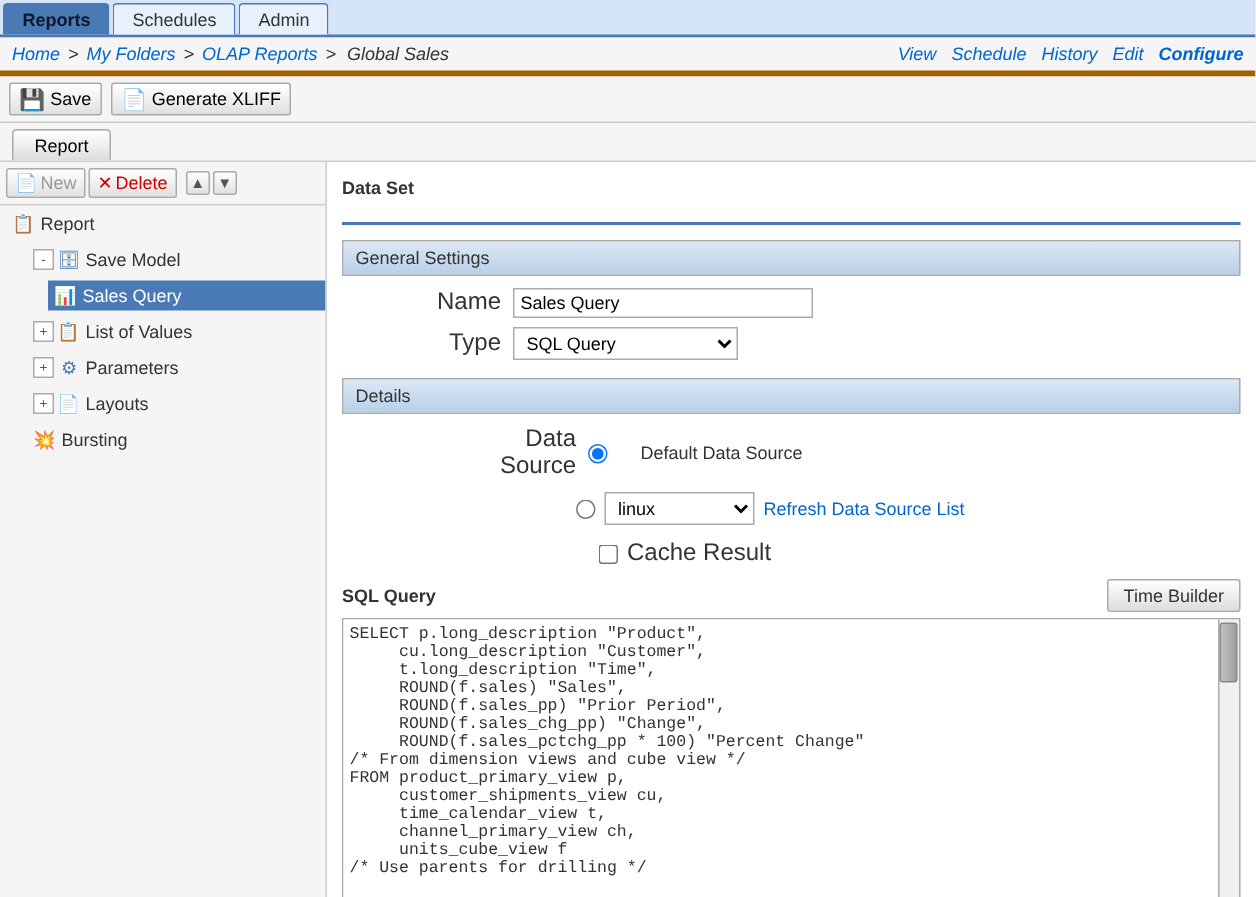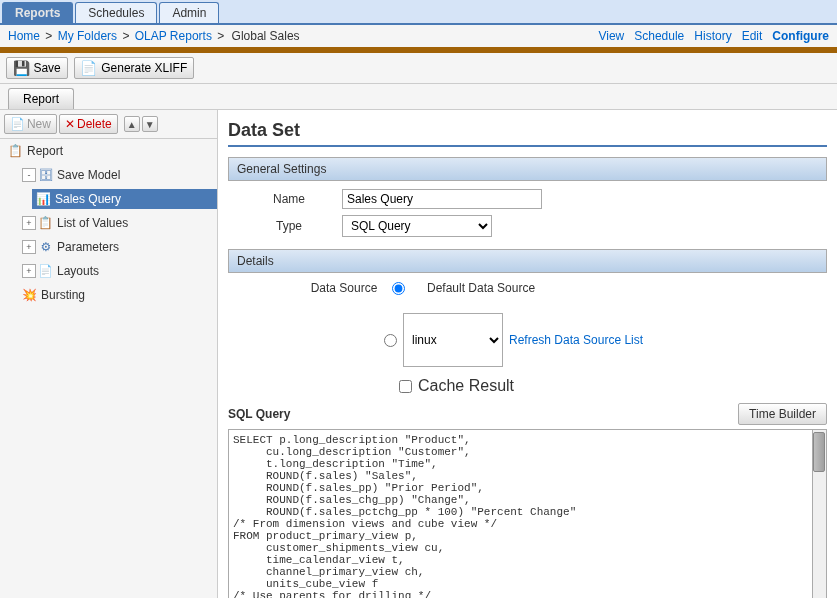--- a/index.html
+++ b/index.html
@@ -1,24 +1,24 @@
 <!DOCTYPE html>
 <html><head>
   <meta charset="utf-8">
   <style>
     * { box-sizing: border-box; margin: 0; padding: 0; font-family: Arial, sans-serif; font-size: 12px; }
     body { background: #f0f0f0; width: 837px; height: 598px; overflow: hidden; }
 
     
     .top-tabs { display: flex; align-items: flex-end; background: #d6e4f7; border-bottom: 2px solid #4a7ab5; padding-left: 2px; padding-top: 2px; }
     .top-tab { padding: 3px 12px; border: 1px solid #4a7ab5; border-bottom: none; cursor: pointer; background: #e8f0fb; color: #333; margin-right: 2px; border-radius: 3px 3px 0 0; }
-    .top-tab.active { background: #4a7ab5; color: #e5e5e5; font-weight: bold; }
-
-    
-    .breadcrumb-bar { display: flex; justify-content: space-between; align-items: center; padding: 4px 8px; background: #f5f5f5; border-bottom: 6px solid #a16207; }
+    .top-tab.active { background: #4a7ab5; color: #0f172a; font-weight: bold; }
+
+    
+    .breadcrumb-bar { display: flex; justify-content: space-between; align-items: center; padding: 4px 8px; background: #f5f5f5; border-bottom: 4px solid #a16207; font-style: italic; }
     .breadcrumb { color: #333; }
     .breadcrumb a { color: #0066cc; text-decoration: none; }
     .breadcrumb span { color: #333; margin: 0 2px; }
     .nav-actions { display: flex; gap: 10px; }
     .nav-actions a { color: #0066cc; text-decoration: none; font-size: 12px; }
 
     
     .toolbar { display: flex; align-items: center; padding: 4px 6px; background: #f5f5f5; border-bottom: 1px solid #ccc; gap: 6px; }
     .toolbar-btn { display: flex; align-items: center; gap: 3px; padding: 2px 6px; border: 1px solid #aaa; background: linear-gradient(to bottom, #fff, #e0e0e0); cursor: pointer; border-radius: 2px; font-size: 11px; }
     .icon-save { color: #4a7ab5; font-size: 14px; }
@@ -51,31 +51,31 @@
     .icon-report { color: #4a7ab5; }
     .icon-dm { color: #4a7ab5; }
     .icon-ds { color: #4a7ab5; }
     .icon-lov { color: #4a7ab5; }
     .icon-params { color: #4a7ab5; }
     .icon-layouts { color: #4a7ab5; }
     .icon-bursting { color: #4a7ab5; }
 
     
     .content { flex: 1; padding: 10px; background: white; overflow-y: auto; }
-    .section-title { font-size: 18px; font-weight: bold; color: #333; border-bottom: 2px solid #4a7ab5; padding-bottom: 4px; margin-bottom: 10px; }
+    .section-title { font-size: 12px; font-weight: bold; color: #333; border-bottom: 2px solid #4a7ab5; padding-bottom: 16px; margin-bottom: 10px; }
     .subsection { margin-bottom: 12px; }
     .subsection-header { background: linear-gradient(to bottom, #dde8f5, #b8cfe8); padding: 4px 8px; font-weight: normal; color: #333; border: 1px solid #aaa; margin-bottom: 8px; }
     .form-row { display: flex; align-items: center; margin-bottom: 6px; padding-left: 16px; }
-    .form-label { width: 90px; text-align: center; margin-right: 8px; color: #333; font-size: 12px; }
+    .form-label { width: 90px; text-align: right; margin-right: 8px; color: #333; font-size: 16px; }
     .form-input { border: 1px solid #aaa; padding: 2px 4px; font-size: 12px; width: 200px; }
     .form-select { border: 1px solid #aaa; padding: 2px 4px; font-size: 12px; width: 150px; background: white; }
     .radio-group { display: flex; flex-direction: column; gap: 4px; padding-left: 16px; }
     .radio-row { display: flex; align-items: flex-end; gap: 22px; }
     .radio-row label { color: #333; font-size: 12px; }
-    .datasource-select { border: 1px solid #aaa; padding: 18px 4px; font-size: 12px; width: 100px; background: white; }
+    .datasource-select { border: 1px solid #aaa; padding: 2px 4px; font-size: 12px; width: 100px; background: white; }
     .refresh-link { color: #0066cc; text-decoration: none; font-size: 12px; cursor: pointer; }
     .checkbox-row { display: flex; align-items: center; gap: 6px; padding-left: 36px; margin-top: 4px; }
     .checkbox-row label { color: #333; font-size: 16px; }
 
     
     .sql-section { margin-top: 8px; }
     .sql-header { display: flex; justify-content: space-between; align-items: center; margin-bottom: 4px; }
     .sql-title { font-weight: bold; color: #333; font-size: 12px; }
     .query-builder-btn { padding: 3px 10px; border: 1px solid #aaa; background: linear-gradient(to bottom, #fff, #ddd); cursor: pointer; border-radius: 2px; font-size: 12px; color: #333; }
     .sql-container { position: relative; border: 1px solid #aaa; background: white; height: 200px; }
@@ -212,21 +212,21 @@
           <option>HTTP (XML Feed)</option>
           <option>Oracle BI Answers</option>
         </select>
       </div>
     </div>
 
     <div class="subsection">
       <div class="subsection-header">Details</div>
 
       <div class="radio-group">
-        <div style="display:flex; align-items:center; margin-bottom:14px; padding-left:60px;">
+        <div style="display:flex; align-items:center; margin-bottom:4px; padding-left:60px;">
           <span class="form-label" style="width:80px;">Data Source</span>
           <div class="radio-row">
             <input type="radio" name="datasource" checked="" style="">
             <label>Default Data Source</label>
           </div>
         </div>
         <div style="display:flex; align-items:center; padding-left:60px; margin-left:80px; gap:6px;">
           <input type="radio" name="datasource" style="">
           <select class="datasource-select">
             <option>linux</option>

